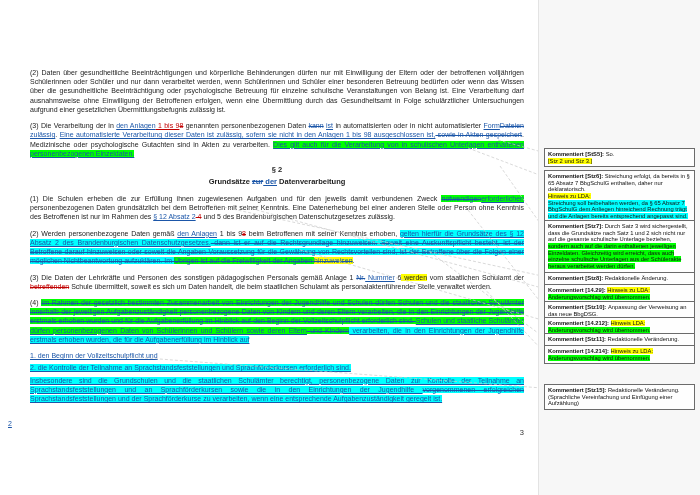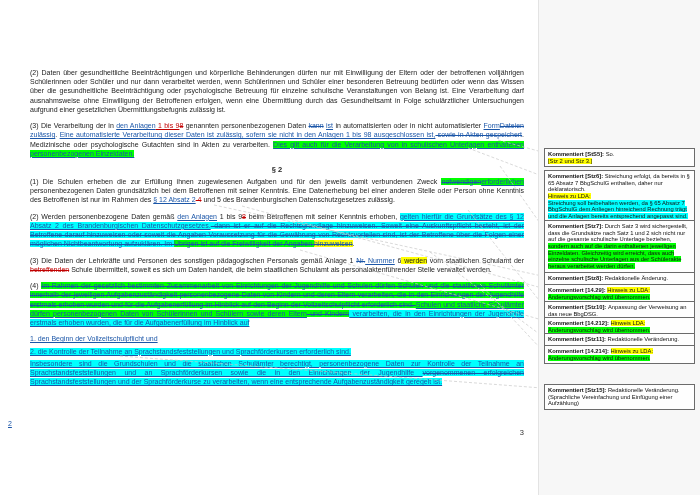--- a/index.html
+++ b/index.html
@@ -31,20 +31,21 @@
   .connectors { position:absolute; left:0; top:0; width:700px; height:495px; pointer-events:none; }
 </style>
 </head>
 <body>
 
 <div class="page">
   <div class="doc-content">
     <p class="para"><span>(2) Daten über gesundheitliche Beeinträchtigungen und körperliche Behinderungen dürfen nur mit Einwilligung der Eltern oder der betroffenen volljährigen Schülerinnen oder Schüler und nur dann verarbeitet werden, wenn Schülerinnen und Schüler einer besonderen Betreuung bedürfen oder wenn das Wissen über die gesundheitliche Beeinträchtigung oder psychologische Betreuung für einzelne schulische Veranstaltungen von Belang ist. Eine Verarbeitung darf ausnahmsweise ohne Einwilligung der Betroffenen erfolgen, wenn eine Übermittlung durch das Gesundheitsamt in Folge schulärztlicher Untersuchungen aufgrund einer gesetzlichen Übermittlungsbefugnis zulässig ist.</span></p>
     <p class="para"><span>(3) Die Verarbeitung der in </span><span class="ins">den Anlagen</span><span class="ins-red"> 1 bis 9</span><span class="del-red">8</span><span> genannten personenbezogenen Daten </span><span class="del">kann</span><span> </span><span class="ins">ist</span><span> in automatisierten oder in nicht automatisierter </span><span class="ins">Form</span><span class="del">Dateien</span><span class="ins"> zulässig</span><span>. </span><span class="ins">Eine automatisierte Verarbeitung dieser Daten ist zulässig, sofern sie nicht in den Anlagen 1 bis 98 ausgeschlossen ist,</span><span class="del"> sowie in Akten gespeichert</span><span>. Medizinische oder psychologische Gutachten sind in Akten zu verarbeiten. </span><span class="ins hl-green">Dies gilt auch für die Verarbeitung von in schulischen Unterlagen enthaltenen personenbezogenen Einzeldaten.</span></p>
     <div class="heading">§ 2</div>
+    <div class="heading heading2"><span>Grundsätze </span><span class="del">zur</span><span class="ins"> der</span><span> Datenverarbeitung</span></div>
     <p class="para"><span>(1) Die Schulen erheben die zur Erfüllung ihnen zugewiesenen Aufgaben und für den jeweils damit verbundenen Zweck </span><span class="del hl-green">notwendigen</span><span class="ins hl-green">erforderlichen</span><span> personenbezogenen Daten grundsätzlich bei dem Betroffenen mit seiner Kenntnis. Eine Datenerhebung bei einer anderen Stelle oder Person ohne Kenntnis des Betroffenen ist nur im Rahmen des </span><span class="ins">§ 12 Absatz 2</span><span class="del-red"> 4</span><span> und 5 des Brandenburgischen Datenschutzgesetzes zulässig.</span></p>
     <p class="para"><span>(2) Werden personenbezogene Daten gemäß </span><span class="ins">den Anlagen</span><span> 1 bis 9</span><span class="del-red">8</span><span> beim Betroffenen mit seiner Kenntnis erhoben, </span><span class="ins hl-cyan">gelten hierfür die Grundsätze des § 12 Absatz 2 des Brandenburgischen Datenschutzgesetzes.</span><span class="del hl-cyan"> dann ist er auf die Rechtsgrundlage hinzuweisen. Soweit eine Auskunftspflicht besteht, ist der Betroffene darauf hinzuweisen oder soweit die Angaben Voraussetzung für die Gewährung von Rechtsvorteilen sind, ist der Betroffene über die Folgen einer möglichen Nichtbeantwortung aufzuklären. Im </span><span class="del hl-green">Übrigen ist auf die Freiwilligkeit der Angaben </span><span class="del hl-yellow">hinzuweisen</span><span>.</span></p>
     <p class="para"><span>(3) Die Daten der Lehrkräfte und Personen des sonstigen pädagogischen Personals gemäß Anlage 1 </span><span class="del">Nr.</span><span class="ins"> Nummer</span><span> 6</span><span class="hl-yellow"> werden</span><span> vom staatlichen Schulamt der </span><span class="del-red">betreffenden</span><span> Schule übermittelt, soweit es sich um Daten handelt, die beim staatlichen Schulamt als personalaktenführender Stelle verwaltet werden.</span></p>
     <p class="para"><span>(4) </span><span class="del hl-green">Im Rahmen der gesetzlich bestimmten Zusammenarbeit von Einrichtungen der Jugendhilfe und Schulen dürfen Schulen und die staatlichen Schulämter innerhalb der jeweiligen Aufgabenzuständigkeit personenbezogene Daten von Kindern und deren Eltern verarbeiten, die in den Einrichtungen der Jugendhilfe erstmals erhoben wurden und für die Aufgabenerfüllung im Hinblick auf den Beginn der Vollzeitschulpflicht erforderlich sind. </span><span class="ins hl-green">Schulen und staatliche Schulämter dürfen personenbezogenen Daten von Schülerinnen und Schülern sowie deren Eltern</span><span class="del hl-green"> und Kindern</span><span class="ins hl-cyan"> verarbeiten, die in den Einrichtungen der Jugendhilfe erstmals erhoben wurden, die für die Aufgabenerfüllung </span><span class="ins hl-cyan">im Hinblick auf</span></p>
     <p class="list-item"><span class="ins">1. den Beginn der Vollzeitschulpflicht und</span></p>
     <p class="list-item"><span class="ins hl-cyan">2. die Kontrolle der Teilnahme an Sprachstandsfeststellungen und Sprachförderkursen erforderlich sind.</span></p>
     <p class="para"><span class="ins hl-cyan">Insbesondere sind die Grundschulen und die staatlichen Schulämter berechtigt, personenbezogene Daten zur Kontrolle der Teilnahme an Sprachstandsfeststellungen und an Sprachförderkursen sowie die in den Einrichtungen der Jugendhilfe </span><span class="del hl-cyan">vorgenommenen erfolgreichen</span><span class="ins hl-cyan"> Sprachstandsfeststellungen und der Sprachförderkurse zu verarbeiten, wenn eine entsprechende Aufgabenzuständigkeit geregelt ist.</span></p>
   </div>
   <div class="margin-note">2</div>
   <div class="page-number">3</div>

